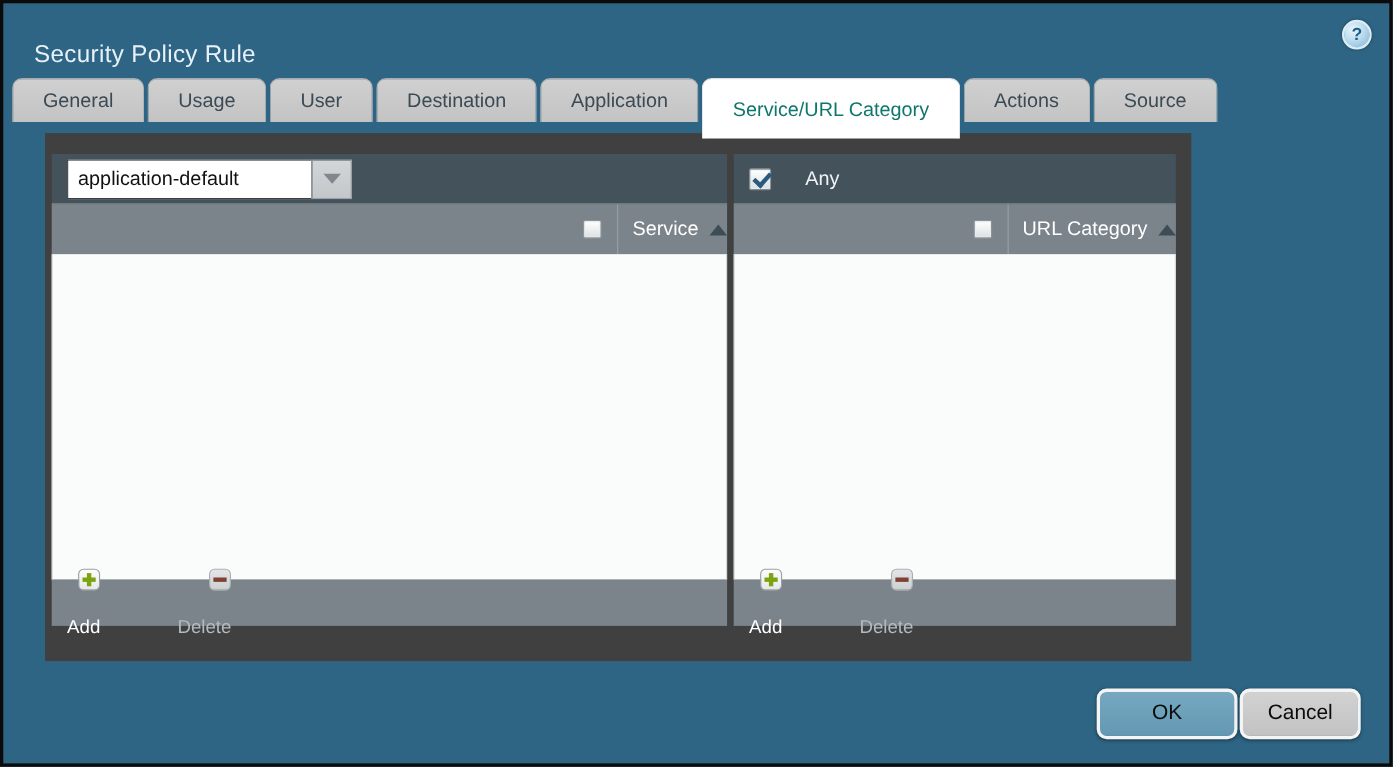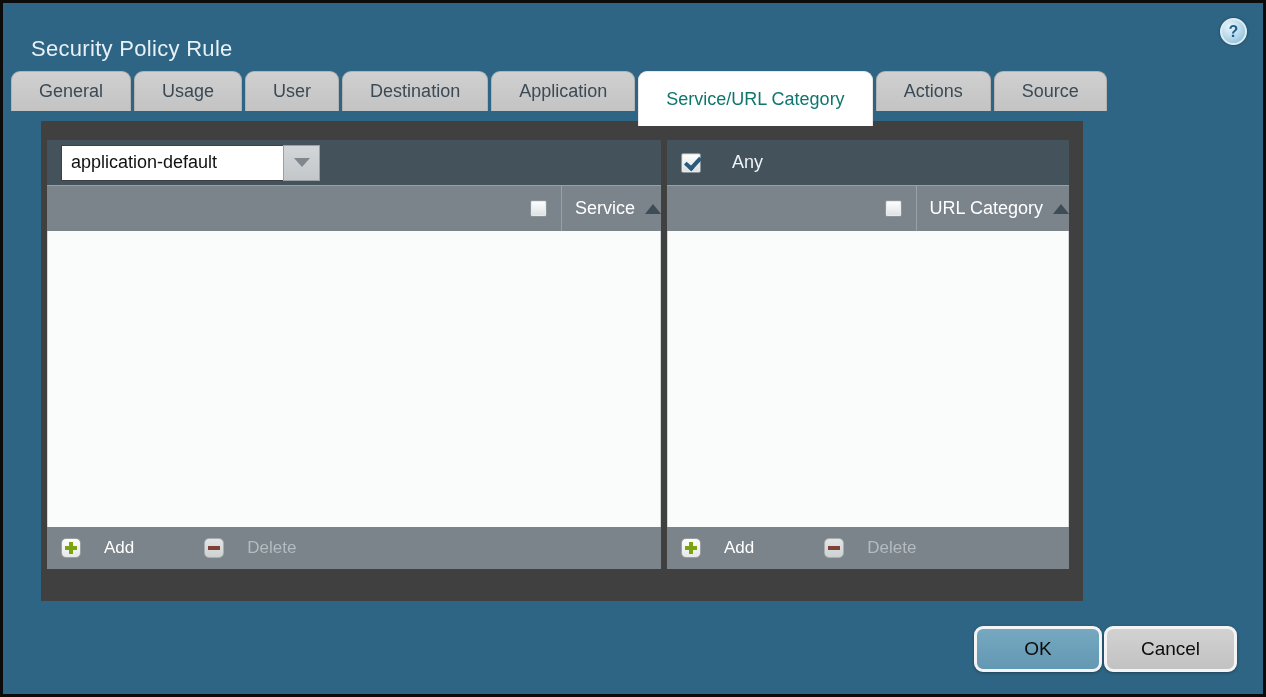--- a/index.html
+++ b/index.html
@@ -114,21 +114,21 @@
   .any-row { display:flex; align-items:center; gap:31px; margin-left:14px; color:#eef3f6; font-size:18px; }
 
   
   .sort-asc-icon {
     width:0; height:0; display:inline-block;
     border-left:8px solid transparent; border-right:8px solid transparent;
     border-bottom:10px solid #3e4c55;
   }
 
   
-  .tool-btn { display:flex; align-items:flex-end; gap:23px; background:none; border:none; cursor:pointer; padding:0; }
+  .tool-btn { display:flex; align-items:flex-end; gap:23px; background:none; border:none; cursor:pointer; padding:0;flex-direction:column; }
   .tool-btn .glyph-box {
     width:20px; height:20px; border-radius:5px; position:relative; flex:none;
     background:linear-gradient(#fdfdfd,#e6e8e8); border:1px solid #9aa0a2;
   }
   .tool-btn .glyph-box .h-bar, .tool-btn .glyph-box .v-bar {
     content:""; position:absolute; background:#7ca410;
   }
   .tool-btn .h-bar { left:3px; top:7px; width:12px; height:4px; }
   .tool-btn .v-bar { left:7px; top:3px; width:4px; height:12px; }
   .tool-btn .label { font-size:17px; color:#fff; }
@@ -138,21 +138,21 @@
   .tool-btn.delete { cursor:default;padding-left:48px; }
 
   
   .dialog-buttons { position:absolute; right:26px; bottom:22px; display:flex; gap:2px; z-index:2;justify-content:center; }
   .btn {
     height:46px; border-radius:9px; border:3px solid #f4f4f4;
     font-family:"Liberation Sans",sans-serif; font-size:19px; color:#0d0d0d;
     cursor:pointer; box-shadow:0 1px 3px rgba(0,0,0,.35);
   }
   .btn-ok { width:128px; background:linear-gradient(#76a8c0,#6398b3); }
-  .btn-cancel { width:133px; background:linear-gradient(#d2d2d2,#c2c2c2); }
+  .btn-cancel { width:110px; background:linear-gradient(#d2d2d2,#c2c2c2); }
 </style>
 </head>
 <body>
 
 <div class="window">
 
   <div class="dialog-title">Security Policy Rule</div>
   <div class="help-icon">?</div>
 
   <div class="content-area">

